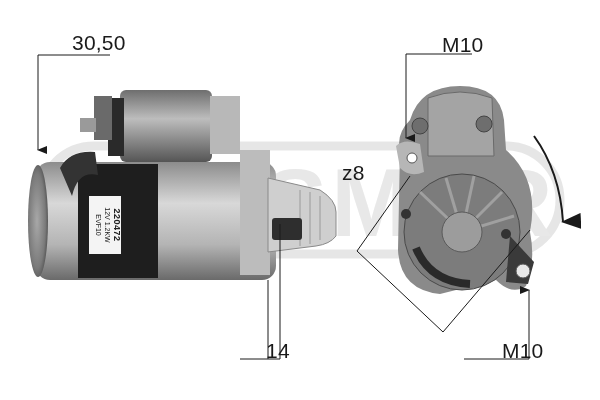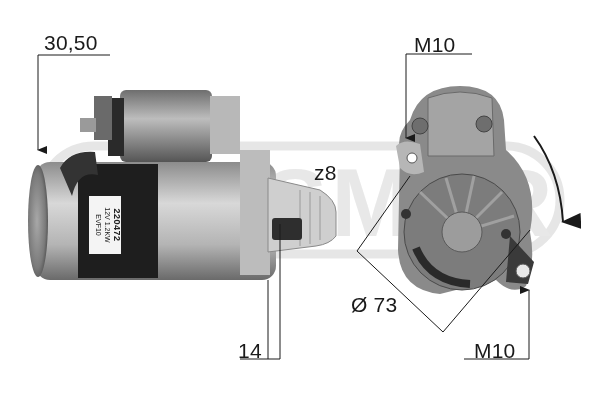--- a/index.html
+++ b/index.html
@@ -1,18 +1,18 @@
 <!DOCTYPE html>
 <html><head>
 <meta charset="utf-8">
 <style>
   html,body{margin:0;padding:0;background:#fff;}
   body{width:600px;height:400px;position:relative;overflow:hidden;font-family:"Liberation Sans",sans-serif;}
   .stage{position:absolute;left:0;top:0;width:600px;height:400px;}
-  .label{position:absolute;color:#1a1a1a;font-size:21px;line-height:1;letter-spacing:0.2px;}
+  .label{position:absolute;color:#1a1a1a;font-size:21px;line-height:1;letter-spacing:0.2px;margin-left:28px;}
   .lbl-3050{left:44px;top:32px;}
   .lbl-m10a{left:414px;top:34px;}
   .lbl-z8{left:314px;top:162px;}
   .lbl-d73{left:351px;top:294px;}
   .lbl-10{left:238px;top:340px;}
   .lbl-m10b{left:474px;top:340px;}
   .sticker{position:absolute;left:89px;top:196px;width:32px;height:58px;background:#f4f4f4;}
   .sticker-text{position:absolute;left:0;top:0;width:58px;height:32px;transform-origin:0 0;transform:translate(32px,0) rotate(90deg);font-size:7px;line-height:9px;color:#222;text-align:center;}
   .sticker-text .pn{font-weight:bold;font-size:9px;display:block;letter-spacing:0.5px;}
   .sticker-text span{display:block;}
@@ -118,16 +118,15 @@
   <div class="sticker-text">
     <span class="pn">220472</span>
     <span>12V 1.2KW</span>
     <span>EVF10</span>
   </div>
 </div>
 
 <div class="label lbl-3050">30,50</div>
 <div class="label lbl-m10a">M10</div>
 <div class="label lbl-z8">z8</div>
-<div class="label lbl-d73">Ø 73</div>
 <div class="label lbl-10">14</div>
 <div class="label lbl-m10b">M10</div>
 </div>
 
 </body></html>

